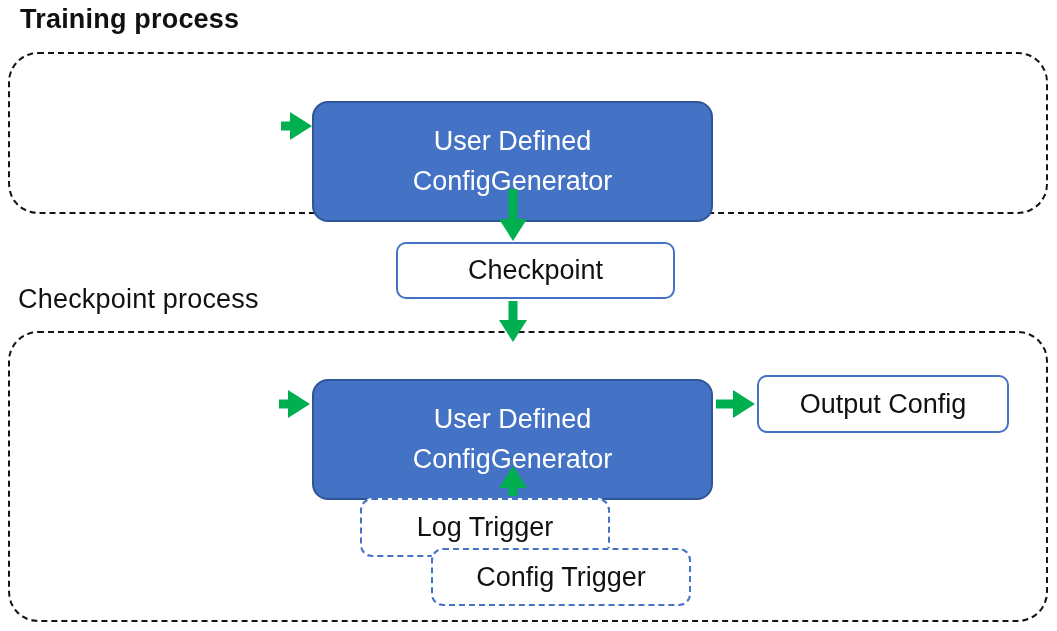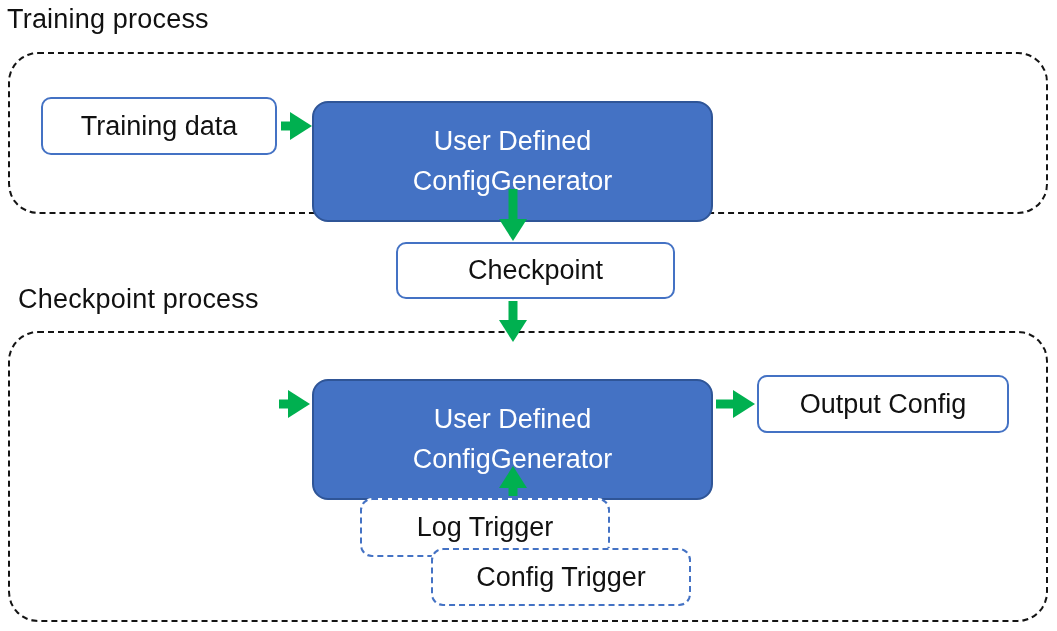--- a/index.html
+++ b/index.html
@@ -62,25 +62,24 @@
   .arrows-layer {
     position: absolute; left: 0; top: 0;
     pointer-events: none;
   }
 </style>
 </head>
 <body>
 
 <div class="stage">
 
-  <div class="section-title" style="left:7px; top:4px;">Training process</div>
+  <div class="section-title" style="left:20px; top:4px;font-weight:bold;">Training process</div>
 
   <div class="process-container" style="left:8px; top:52px; width:1040px; height:162px;"></div>
 
-  <div class="light-node" style="left:41px; top:97px; width:236px; height:58px;">Training data</div>
 
   <div class="blue-node multiline" style="left:312px; top:65px; width:401px; height:121px;">User Defined
 ConfigGenerator</div>
 
   <div class="light-node" style="left:396px; top:242px; width:279px; height:57px;">Checkpoint</div>
 
   <div class="section-title" style="left:18px; top:284px;">Checkpoint process</div>
 
   <div class="process-container" style="left:8px; top:331px; width:1040px; height:291px;"></div>
 

